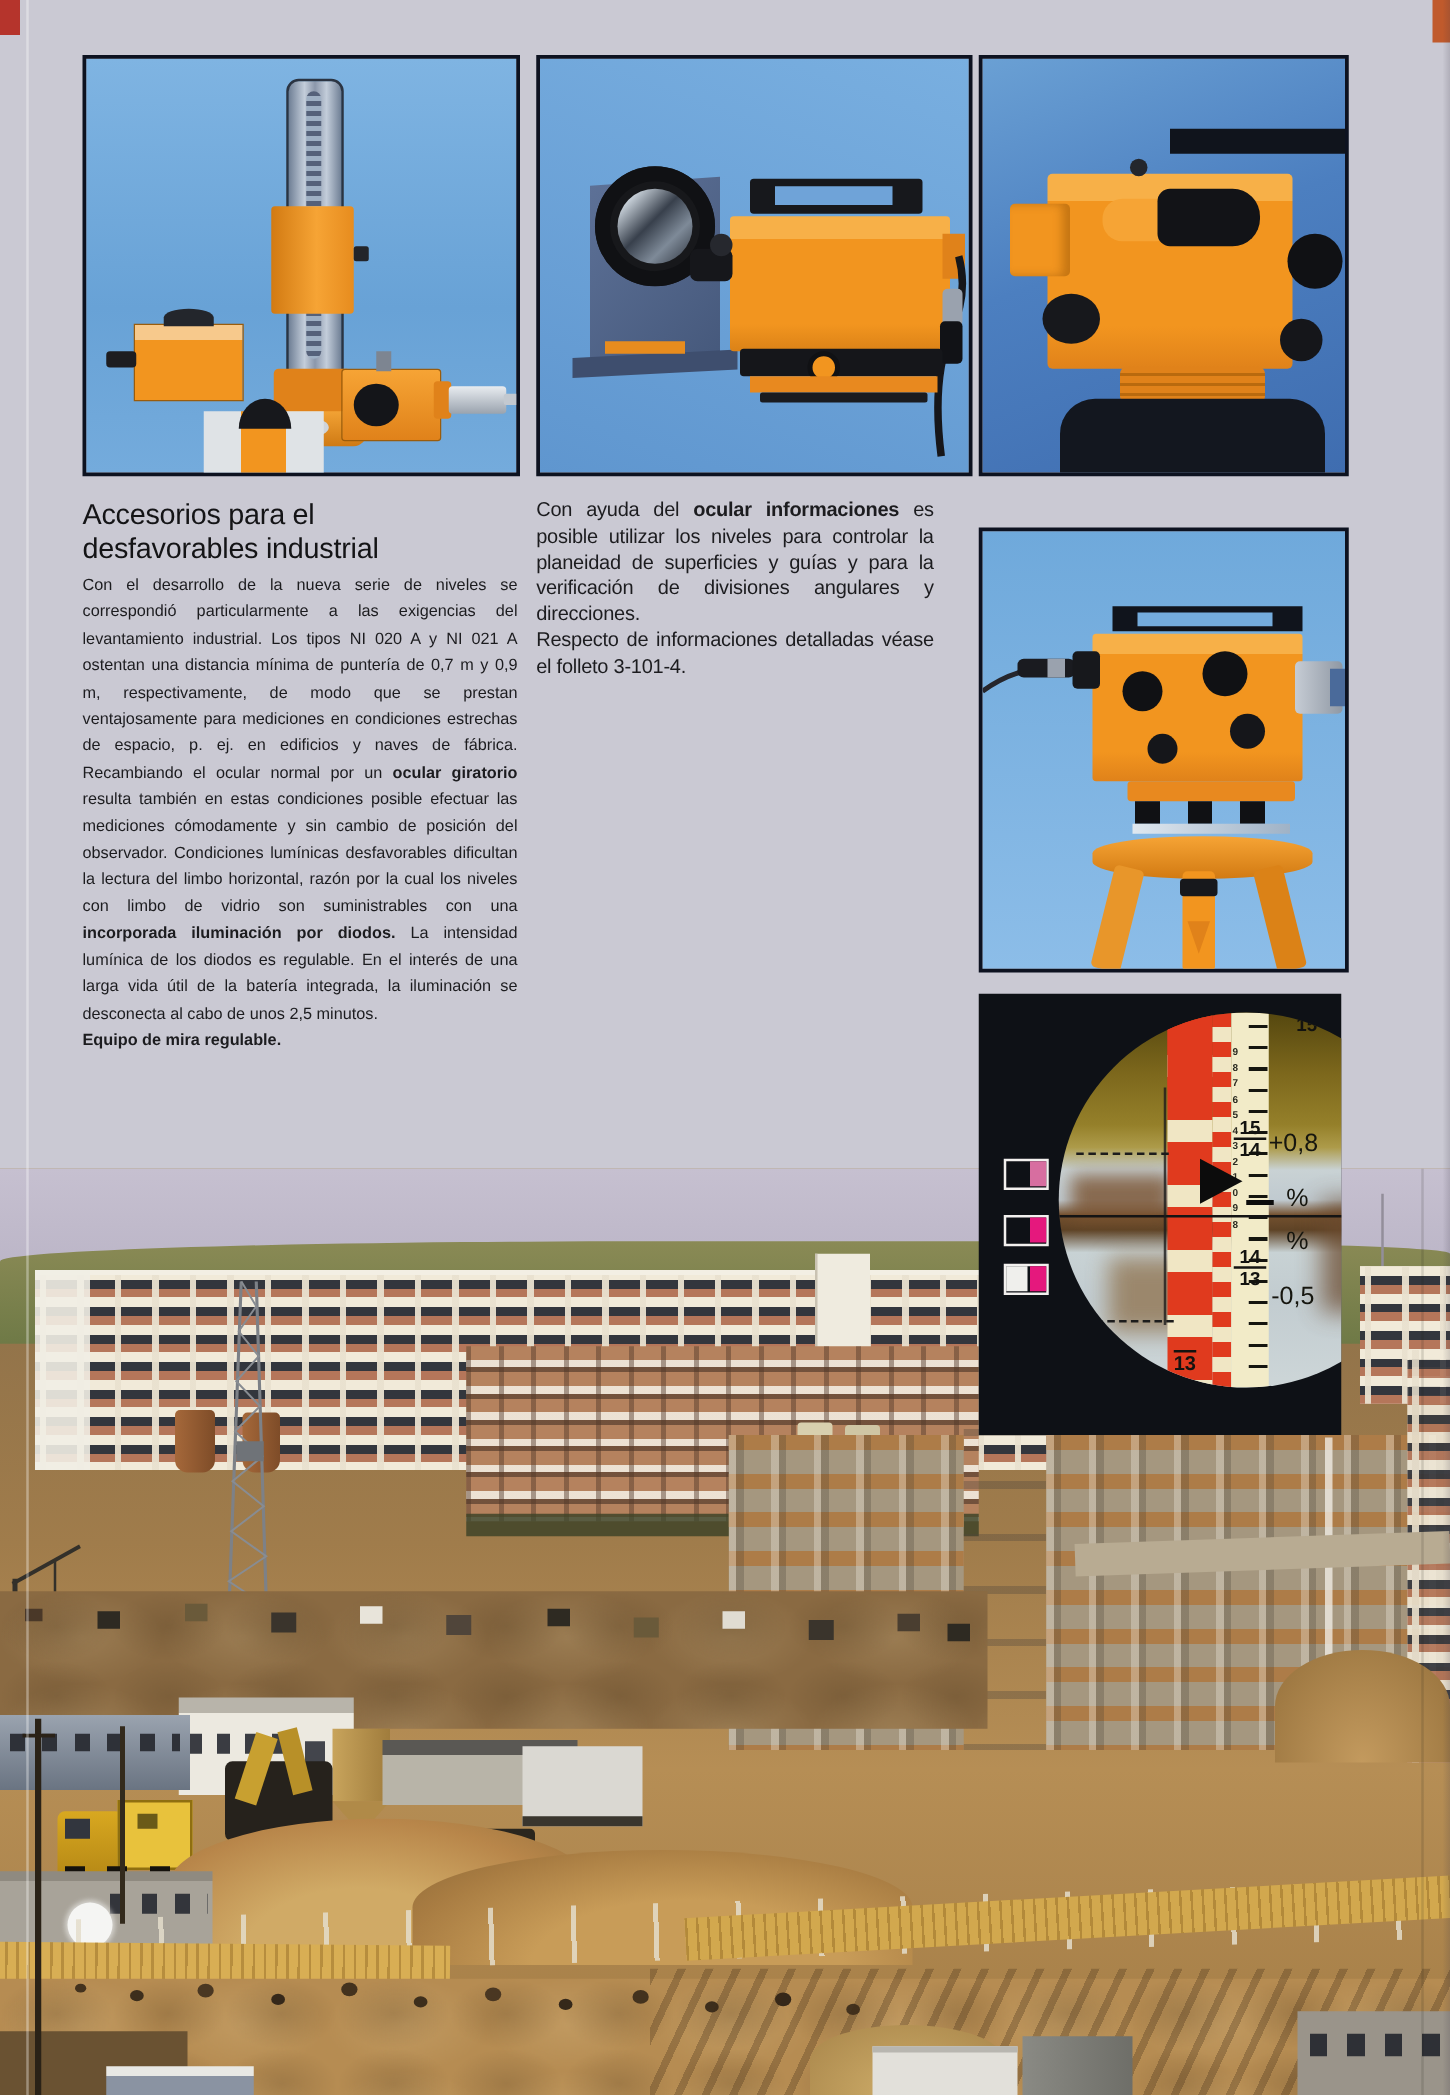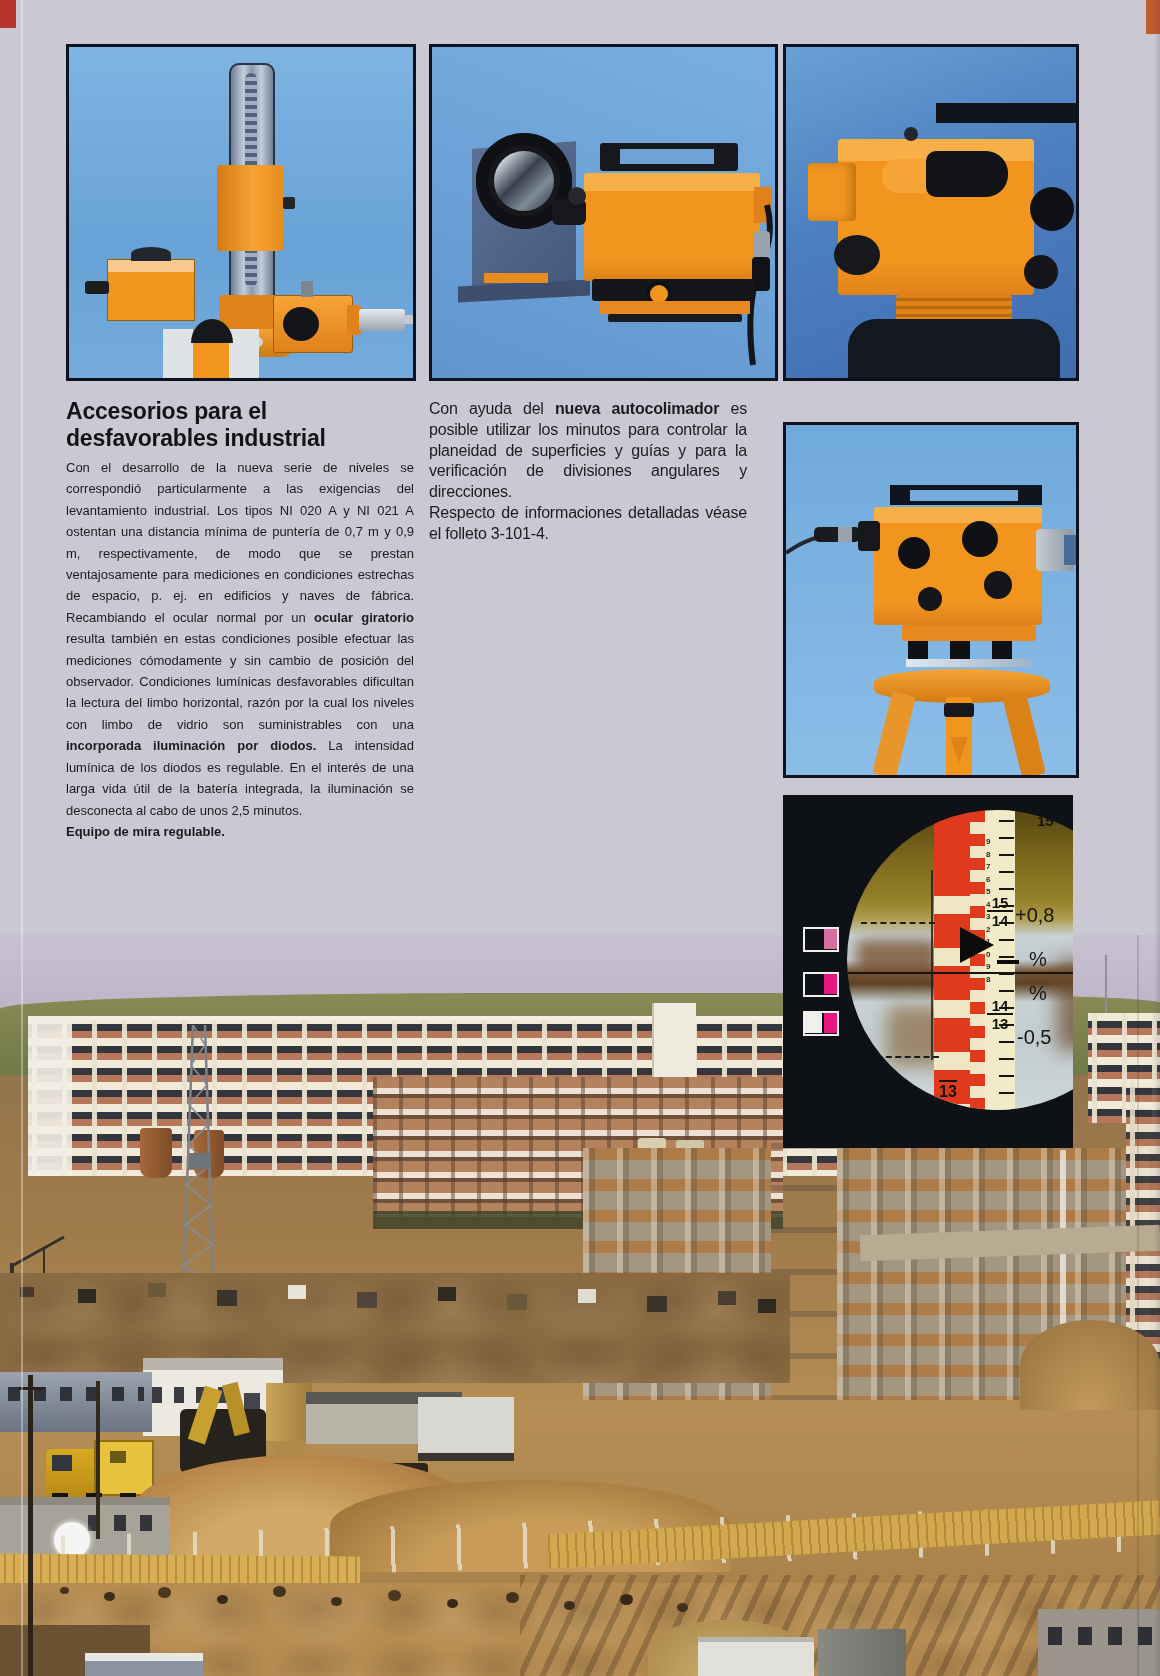--- a/index.html
+++ b/index.html
@@ -2,21 +2,21 @@
 <html lang="es"><head>
 <meta charset="utf-8">
 <style>
   html,body{margin:0;padding:0}
   body{width:1160px;height:1676px;position:relative;overflow:hidden;
        background:#cac9d3;font-family:"Liberation Sans",sans-serif;color:#1b1b1d}
   .a{position:absolute}
   .photo{position:absolute;border:3px solid #0d1220;overflow:hidden}
   .noborder{border:none}
   
-  .headline{font-size:23px;font-weight:700;line-height:27px;letter-spacing:-.2px;color:#141416}
+  .headline{font-size:23px;font-weight:400;line-height:27px;letter-spacing:-.2px;color:#141416}
   .col{font-size:13px;line-height:21.4px;text-align:justify;hyphens:auto;-webkit-hyphens:auto;color:#1c1c1f}
   .col b{font-weight:700}
   .col2{font-size:16px;line-height:20.8px;letter-spacing:-.2px}
   .closing{font-weight:700;margin-top:0}
   
   .tick-strip{position:absolute;background:repeating-linear-gradient(180deg,#15150f 0 2.4px,rgba(0,0,0,0) 2.4px 17px)}
   .frac{position:absolute;text-align:center;font-weight:700;color:#131310;line-height:15px;font-size:15px}
   .frac .fb{display:block;border-top:2px solid #131310;padding-top:1px}
   .rlabel{position:absolute;font-size:20px;color:#16160f;font-weight:400}
   .digits{position:absolute;font-size:8px;line-height:12.5px;color:#2a2a20;white-space:pre-line;font-weight:700}
@@ -109,21 +109,21 @@
   <div>Accesorios para el</div>
   <div>desfavorables industrial</div>
 </div>
 
 <div class="a col" style="left:66px;top:457px;width:348px;z-index:40">
   <div><span>Con el desarrollo de la nueva serie de niveles se correspondió particularmente a las exigencias del levantamiento industrial. Los tipos NI 020 A y NI 021 A ostentan una distancia mínima de puntería de 0,7 m y 0,9 m, respectivamente, de modo que se prestan ventajosamente para mediciones en condiciones estrechas de espacio, p. ej. en edificios y naves de fábrica. Recambiando el ocular normal por un </span><b>ocular giratorio</b><span> resulta también en estas condiciones posible efectuar las mediciones cómodamente y sin cambio de posición del observador. Condiciones lumínicas desfavorables dificultan la lectura del limbo horizontal, razón por la cual los niveles con limbo de vidrio son suministrables con una </span><b>incorporada iluminación por diodos.</b><span> La intensidad lumínica de los diodos es regulable. En el interés de una larga vida útil de la batería integrada, la iluminación se desconecta al cabo de unos 2,5 minutos.</span></div>
   <div class="closing">Equipo de mira regulable.</div>
 </div>
 
 <div class="a col col2" style="left:429px;top:399px;width:318px">
-  <div><span>Con ayuda del </span><b>nueva autocolimador</b><span> es posible utilizar los minutos para controlar la planeidad de superficies y guías y para la verificación de divisiones angulares y direcciones.</span></div>
+  <div><span>Con ayuda del </span><b>ocular informaciones</b><span> es posible utilizar los niveles para controlar la planeidad de superficies y guías y para la verificación de divisiones angulares y direcciones.</span></div>
   <div>Respecto de informaciones detalladas véase el folleto 3-101-4.</div>
 </div>
 
 <div class="photo" style="left:783px;top:422px;width:290px;height:350px;background:linear-gradient(180deg,#6fa9db,#8cbde8)">
   <svg class="a" style="left:0;top:80px" width="110" height="70" viewBox="0 0 110 70">
     <path d="M0,48 q30,-22 64,-18" stroke="#26262c" stroke-width="4" fill="none"></path>
     <rect x="28" y="22" width="46" height="15" rx="5" fill="#1a1b20"></rect>
     <rect x="52" y="22" width="14" height="15" fill="#9aa2ae"></rect>
   </svg>
   <div class="a" style="left:104px;top:60px;width:152px;height:20px;background:#10141c"></div>

